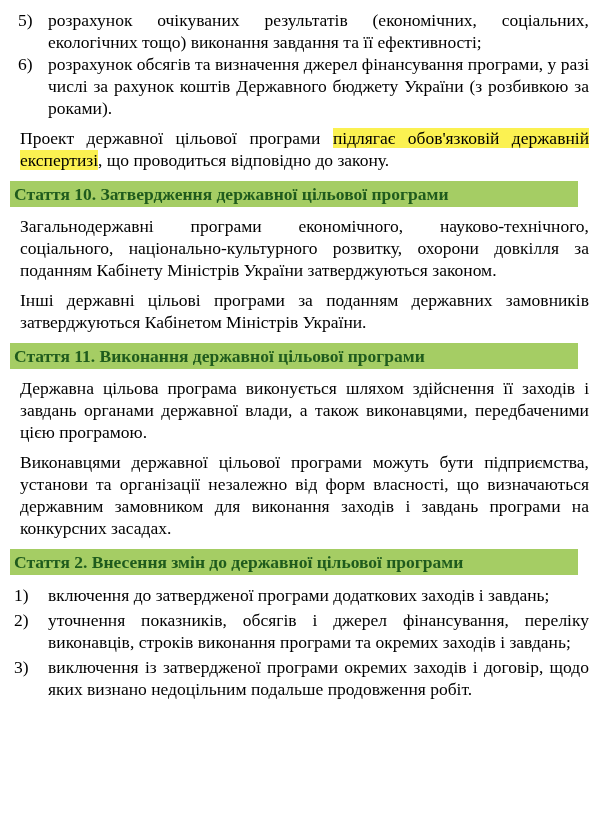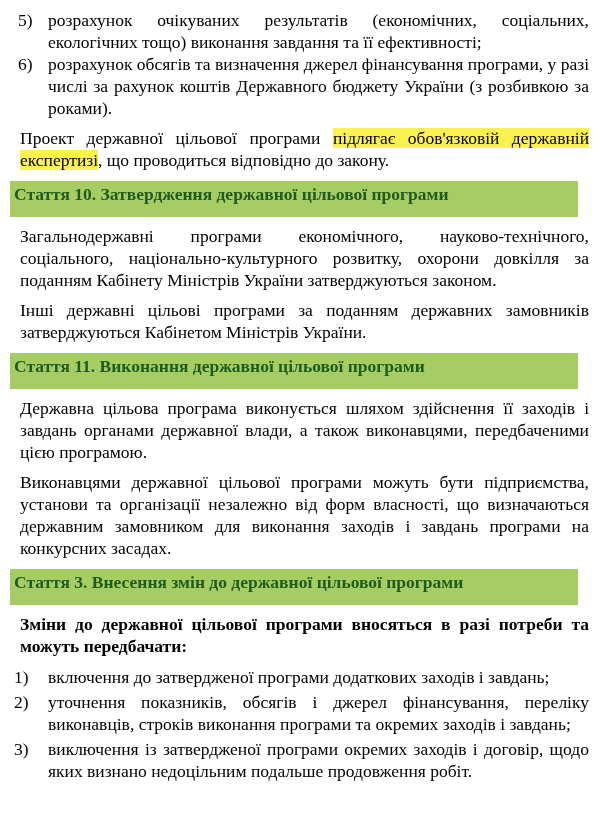--- a/index.html
+++ b/index.html
@@ -43,21 +43,21 @@
   .para {
     margin: 8px 0 0 8px;
     text-align: justify;
   }
   .para.lead {
     font-weight: bold;
   }
   
   .section-header {
     margin: 10px 11px 0 -2px;
-    padding: 2px 4px 12px 4px;
+    padding: 2px 4px 2px 4px;
     background: var(--header-bg, #a5cd64);
     color: var(--header-fg, #1f5b1d);
     font-weight: bold;
   }
   
   .highlight {
     background: var(--highlight-bg, #fbf151);
   }
 </style>
 </head>
@@ -79,22 +79,21 @@
   <p class="para"><span>Проект державної цільової програми </span><span class="highlight">підлягає обов'язковій державній експертизі</span><span>, що проводиться відповідно до закону.</span></p>
 
   <div class="section-header">Стаття 10. Затвердження державної цільової програми</div>
   <p class="para">Загальнодержавні програми економічного, науково-технічного, соціального, національно-культурного розвитку, охорони довкілля за поданням Кабінету Міністрів України затверджуються законом.</p>
   <p class="para">Інші державні цільові програми за поданням державних замовників затверджуються Кабінетом Міністрів України.</p>
 
   <div class="section-header">Стаття 11. Виконання державної цільової програми</div>
   <p class="para">Державна цільова програма виконується шляхом здійснення її заходів і завдань органами державної влади, а також виконавцями, передбаченими цією програмою.</p>
   <p class="para">Виконавцями державної цільової програми можуть бути підприємства, установи та організації незалежно від форм власності, що визначаються державним замовником для виконання заходів і завдань програми на конкурсних засадах.</p>
 
-  <div class="section-header">Стаття 3. Внесення змін до державної цільової програми</div>
-  <p class="para lead">Зміни до державної цільової програми вносяться в разі потреби та можуть передбачати:</p>
+  <div class="section-header">Стаття 2. Внесення змін до державної цільової програми</div>
 
   <div class="hanging-list bottom-list">
     <div class="list-item">
       <span class="item-num">1)</span>
       <span>включення до затвердженої програми додаткових заходів і завдань;</span>
     </div>
     <div class="list-item">
       <span class="item-num">2)</span>
       <span>уточнення показників, обсягів і джерел фінансування, переліку виконавців, строків виконання програми та окремих заходів і завдань;</span>
     </div>

